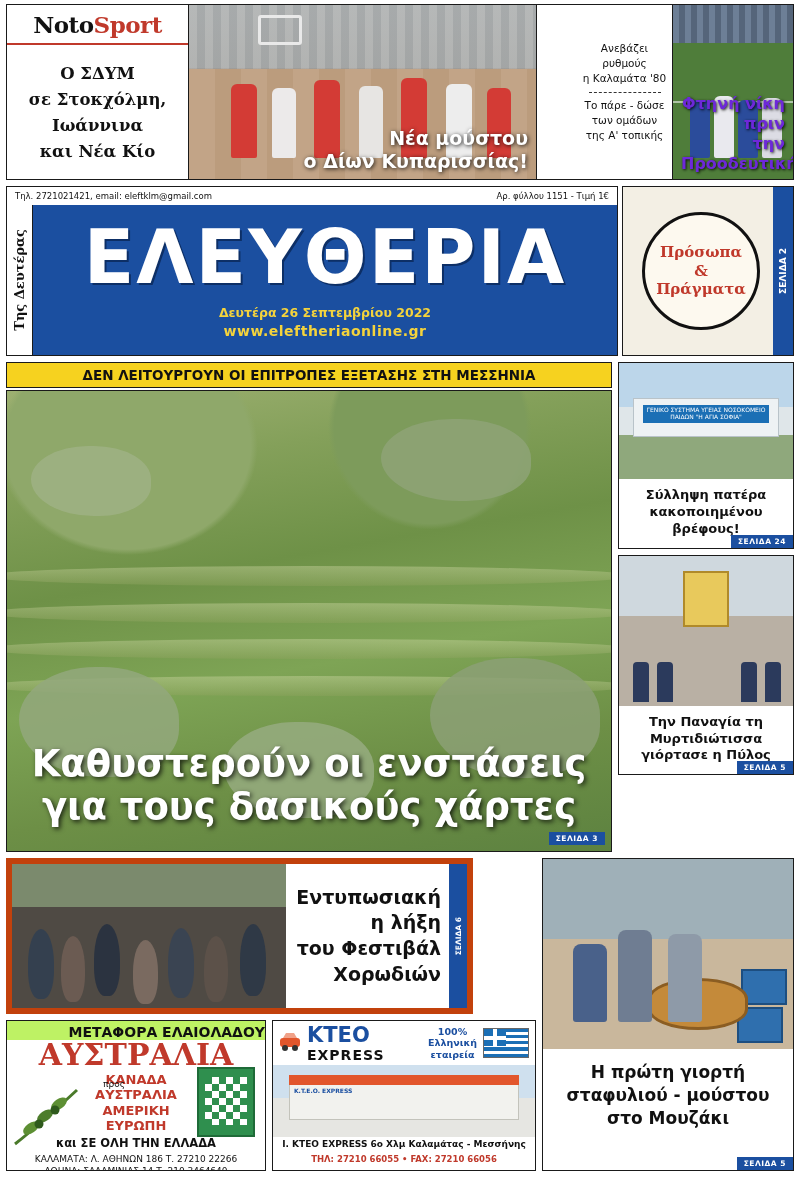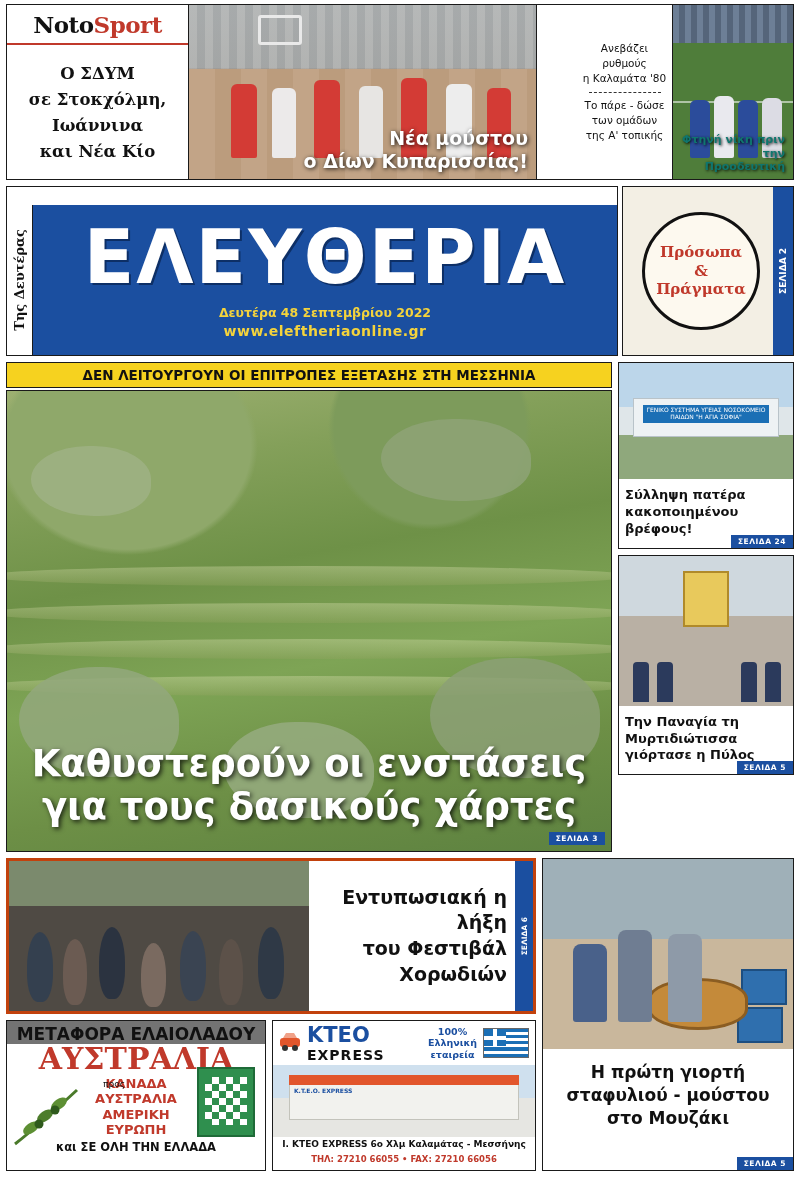--- a/index.html
+++ b/index.html
@@ -102,37 +102,37 @@
   .lead-title { position:absolute; left:0; right:0; bottom:22px; text-align:center;
                 color:#fff; font-weight:bold; font-size:37px; line-height:1.16;
                 text-shadow:2px 2px 5px rgba(0,0,0,.75); padding:0 10px; }
   .pagetag { position:absolute; background:#1b4fa0; color:#fff; font-size:7.5px; font-weight:bold;
              padding:2px 7px; letter-spacing:.5px; }
 
   
   .rcol { position:absolute; left:618px; top:362px; width:176px; }
   .rbox { border:1px solid #1a1a1a; background:#fff; margin-bottom:6px; position:relative; }
   .rphoto { height:116px; position:relative; overflow:hidden; }
-  .rcap { padding:8px 6px 10px; font-weight:bold; font-size:13px;
+  .rcap { padding:8px 6px 10px; text-align:center; font-weight:bold; font-size:13px;
           line-height:1.3; color:#111; }
   .hosp { background:linear-gradient(#bcd6ea 0 38%, #dfe6e9 38% 62%, #8fa87c 62% 100%); }
   .hosp .bld { position:absolute; left:8%; right:8%; top:30%; height:34%; background:#eef2f4;
                border:1px solid #b9c3c9; }
   .hosp .sign { position:absolute; left:14%; right:14%; top:36%; height:16%; background:#1b6fb5;
                 color:#fff; font-size:6px; display:flex; align-items:center; justify-content:center;
                 text-align:center; line-height:1.1; }
   .proc { background:linear-gradient(#cfd8de 0 40%, #b9b0a4 40% 100%); }
   .proc .icon { position:absolute; left:50%; transform:translateX(-50%); top:10%;
                 width:46px; height:56px; background:#e8c95c; border:2px solid #b08a2a; }
   .proc .fig { position:absolute; bottom:4px; width:16px; height:40px; background:#2b3a5c;
                border-radius:4px 4px 0 0; }
 
   
-  .fest { position:absolute; left:6px; top:858px; width:530px; height:156px;
-          border:3px solid #c2410c; display:flex; background:#fff; }
+  .fest { position:absolute; left:6px; top:858px; width:467px; height:156px;
+          border:6px solid #c2410c; display:flex; background:#fff; }
   .fest-photo { width:300px; position:relative; overflow:hidden;
         background:linear-gradient(#7b8a6d 0 30%, #4f4a44 30% 100%); }
   .crowd-dot { position:absolute; border-radius:50% 50% 40% 40%; }
   .fest-text { flex:1; display:flex; align-items:center; justify-content:flex-end;
                text-align:right; padding:8px 26px 8px 10px; font-weight:bold; font-size:19px;
                line-height:1.35; }
   .fest-spine { position:absolute; right:0; top:0; bottom:0; width:18px; background:#1b4fa0;
                 display:flex; align-items:center; justify-content:center; }
   .fest-spine span { writing-mode:vertical-rl; transform:rotate(180deg); color:#fff;
                      font-size:7.5px; font-weight:bold; }
@@ -145,21 +145,21 @@
   .barrel { position:absolute; left:42%; bottom:10%; width:100px; height:52px;
             border-radius:50%/40%; background:#c48a3a; border:3px solid #8b5d22; }
   .basket { position:absolute; width:46px; height:36px; background:#2f6fae; border:2px solid #1d4e80; }
   .kid { position:absolute; bottom:14%; width:34px; height:78px; border-radius:8px 8px 3px 3px; }
   .grape-cap { padding:12px 8px 6px; text-align:center; font-weight:bold; font-size:17px;
                line-height:1.35; }
 
   
   .ad1 { position:absolute; left:6px; top:1020px; width:260px; height:151px;
          border:1px solid #1a1a1a; background:#fff; position:absolute; overflow:hidden; }
-  .ad1 .hdr { background:#737373; text-align:center; font-weight:bold; font-size:17px;
+  .ad1 .hdr { background:#bef264; text-align:right; font-weight:bold; font-size:14px;
               color:#111; padding:3px 0 0; }
   .ad1 .brand { text-align:center; font-family:"DejaVu Serif", serif; font-weight:bold;
                 font-size:30px; color:#c0392b; line-height:1; }
   .ad1 .dest { text-align:center; font-weight:bold; font-size:13px; color:#c0392b;
                line-height:1.18; margin-top:2px; }
   .ad1 .proslot { position:absolute; left:96px; top:58px; font-size:9px; color:#111; }
   .ad1 .allgr { text-align:center; font-weight:bold; font-size:11.5px; color:#111; margin-top:3px; }
   .ad1 .foot { text-align:center; font-size:9px; color:#111; line-height:1.35; margin-top:3px; }
   .olive { position:absolute; left:4px; bottom:18px; width:74px; height:74px; }
   .canbox { position:absolute; right:10px; top:46px; width:58px; height:70px; background:#2f8f4e;
@@ -242,37 +242,41 @@
 
     <div class="ts-far">
       <div class="photo pitch">
         <div class="stand"></div>
         <div class="line" style="top:55%;"></div>
         <div class="player" style="left:14%;width:20px;height:58px;background:#2b4c9b;"></div>
         <div class="player" style="left:34%;width:20px;height:62px;background:#e9e9ee;"></div>
         <div class="player" style="left:54%;width:20px;height:58px;background:#2b4c9b;"></div>
         <div class="player" style="left:74%;width:20px;height:60px;background:#dcdce4;"></div>
       </div>
-      <div class="cap-over" style="color:#0f766e;font-size:11px;text-shadow:1px 1px 3px rgba(0,0,0,.9);">
+      <div class="cap-over" style="color:#6d28d9;font-size:16px;text-shadow:1px 1px 3px rgba(0,0,0,.9);">
         <div>Φτηνή νίκη πριν</div>
         <div>την Προοδευτική</div>
       </div>
     </div>
   </div>
 
   <div class="masthead">
     <div class="mh-main">
+      <div class="mh-topline">
+        <span>Τηλ. 2721021421, email: eleftklm@gmail.com</span>
+        <span>Αρ. φύλλου 1151 - Τιμή 1€</span>
+      </div>
       <div class="mh-blue"></div>
       <div class="mh-spine">
         <span>Της Δευτέρας</span>
       </div>
       <div class="mh-title">
         <span>ΕΛΕΥΘΕΡΙΑ</span>
       </div>
-      <div class="mh-date">Δευτέρα 48 Σεπτεμβρίου 2022</div>
+      <div class="mh-date">Δευτέρα 26 Σεπτεμβρίου 2022</div>
       <div class="mh-url">www.eleftheriaonline.gr</div>
     </div>
 
     <div class="mh-side">
       <div class="circ">
         <div>Πρόσωπα</div>
         <div>&amp;</div>
         <div>Πράγματα</div>
       </div>
       <div class="mh-side-spine">
@@ -378,20 +382,24 @@
     <div class="hdr">ΜΕΤΑΦΟΡΑ ΕΛΑΙΟΛΑΔΟΥ</div>
     <div class="brand">ΑΥΣΤΡΑΛΙΑ</div>
     <div class="proslot">προς</div>
     <div class="dest">
       <div>ΚΑΝΑΔΑ</div>
       <div>ΑΥΣΤΡΑΛΙΑ</div>
       <div>ΑΜΕΡΙΚΗ</div>
       <div>ΕΥΡΩΠΗ</div>
     </div>
     <div class="allgr">και ΣΕ ΟΛΗ ΤΗΝ ΕΛΛΑΔΑ</div>
+    <div class="foot">
+      <div>ΚΑΛΑΜΑΤΑ: Λ. ΑΘΗΝΩΝ 186 Τ. 27210 22266</div>
+      <div>ΑΘΗΝΑ: ΣΑΛΑΜΙΝΙΑΣ 14 Τ. 210 3464640</div>
+    </div>
     <svg class="olive" viewBox="0 0 74 74">
       <path d="M4 66 C22 52 40 36 66 12" stroke="#4a7a2a" stroke-width="3" fill="none"></path>
       <ellipse cx="20" cy="50" rx="9" ry="5" fill="#5d8f33" transform="rotate(-35 20 50)"></ellipse>
       <ellipse cx="34" cy="38" rx="9" ry="5" fill="#4d7d2b" transform="rotate(-35 34 38)"></ellipse>
       <ellipse cx="48" cy="26" rx="9" ry="5" fill="#5d8f33" transform="rotate(-35 48 26)"></ellipse>
       <circle cx="28" cy="46" r="4.5" fill="#2f5a1c"></circle>
       <circle cx="44" cy="32" r="4.5" fill="#2f5a1c"></circle>
     </svg>
     <div class="canbox">
       <div class="chk"></div>

